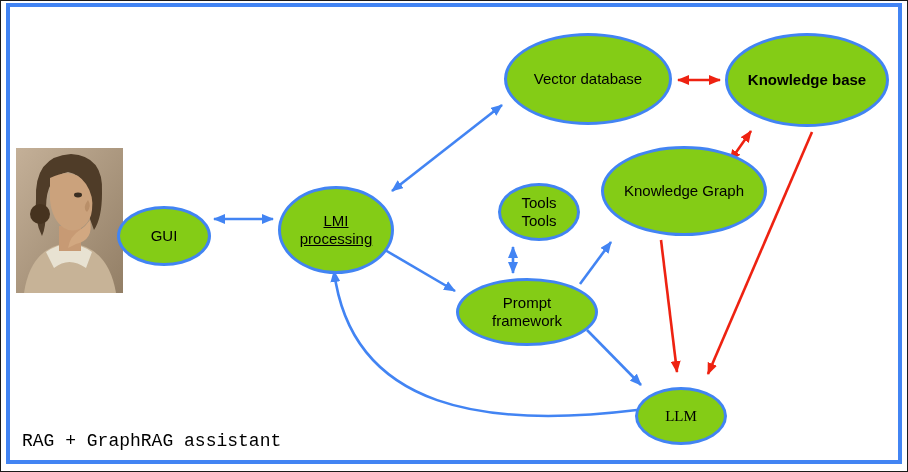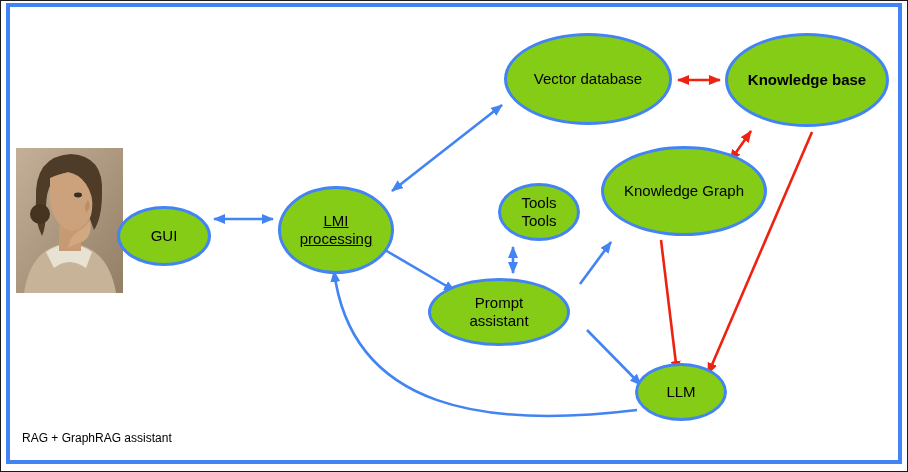--- a/index.html
+++ b/index.html
@@ -31,33 +31,33 @@
   .node{
     position:absolute;box-sizing:border-box;
     border:3px solid var(--blue);border-radius:50%;
     background:#84cc16;
     display:flex;flex-direction:column;align-items:center;justify-content:center;
     color:var(--text);font-size:15px;line-height:18px;text-align:center;
   }
   .node span{display:block;}
   .caption{
     position:absolute;left:22px;top:431px;
-    font-size:12px;color:var(--text);
+    font-size:18px;color:var(--text);font-family:Liberation Mono, monospace;
   }
   .photo{position:absolute;left:16px;top:148px;width:107px;height:145px;}
 
   
   .n-gui{left:117px;top:206px;width:94px;height:60px;}
   .n-lmi{left:278px;top:186px;width:116px;height:88px;text-decoration:underline;}
   .n-vector{left:504px;top:33px;width:168px;height:92px;}
   .n-kbase{left:725px;top:33px;width:164px;height:94px;font-weight:bold;}
   .n-tools{left:498px;top:183px;width:82px;height:58px;}
   .n-kgraph{left:601px;top:146px;width:166px;height:90px;}
-  .n-prompt{left:428px;top:278px;width:142px;height:68px;}
-  .n-llm{left:635px;top:363px;width:92px;height:58px;}
+  .n-prompt{left:456px;top:278px;width:142px;height:68px;}
+  .n-llm{left:635px;top:387px;width:92px;height:58px;font-family:Liberation Serif, serif;}
 </style>
 </head>
 <body>
 
 <div class="outer-frame"></div>
 <div class="blue-frame"></div>
 
 <svg class="photo" viewBox="0 0 107 145" aria-hidden="true">
   <defs>
     <linearGradient id="bgg" x1="0" y1="0" x2="1" y2="1">
@@ -128,20 +128,20 @@
   <span>Tools</span>
   <span>Tools</span>
 </div>
 
 <div class="node n-kgraph">
   <span>Knowledge Graph</span>
 </div>
 
 <div class="node n-prompt">
   <span>Prompt</span>
-  <span>assistant</span>
+  <span>framework</span>
 </div>
 
 <div class="node n-llm">
   <span>LLM</span>
 </div>
 
 <div class="caption">RAG + GraphRAG assistant</div>
 
 </body></html>

